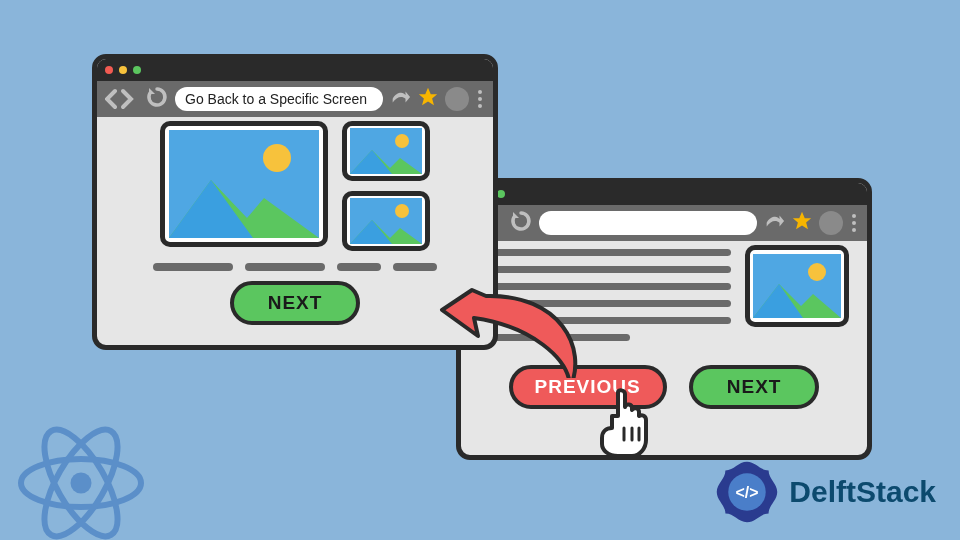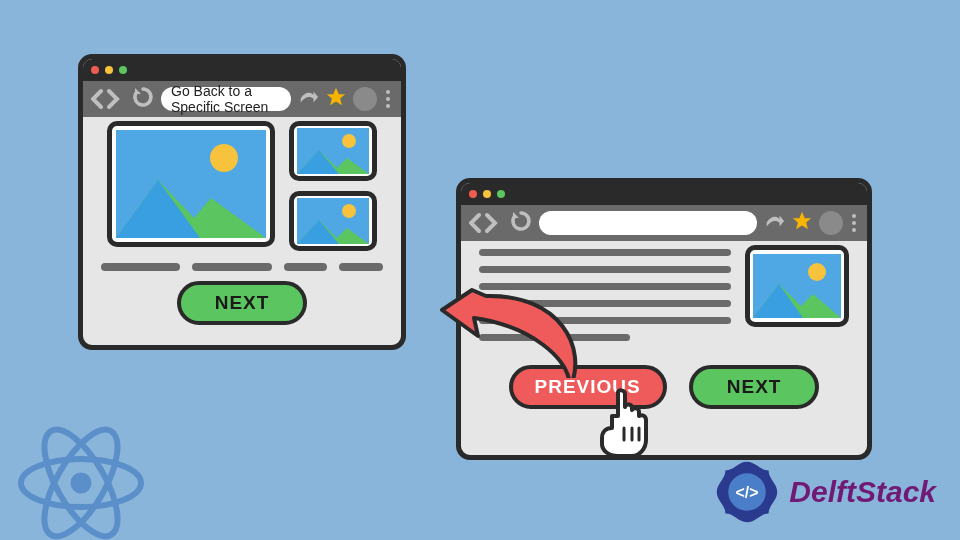--- a/index.html
+++ b/index.html
@@ -10,21 +10,21 @@
     position: relative;
     overflow: hidden;
   }
   .browser {
     position: absolute;
     background: #e6e6e6;
     border: 5px solid #2a2a2a;
     border-radius: 14px;
     overflow: hidden;
   }
-  .browser.left { left: 78px; top: 54px; width: 328px; height: 296px; z-index: 2; }
+  .browser.left { left: 92px; top: 54px; width: 406px; height: 296px; z-index: 2; }
   .browser.right { left: 456px; top: 178px; width: 416px; height: 282px; z-index: 1; }
   .titlebar {
     height: 22px; background: #2a2a2a;
     display: flex; align-items: center; padding: 0 8px; gap: 6px;
   }
   .dot { width: 8px; height: 8px; border-radius: 50%; }
   .dot.r { background: #f25b52; } .dot.y { background: #f7c23c; } .dot.g { background: #5bc65f; }
   .toolbar {
     height: 36px; background: #6a6a6a;
     display: flex; align-items: center; padding: 0 8px; gap: 6px;
@@ -64,21 +64,21 @@
   .right .text-img { display:flex; gap:14px; }
   .right .lines { flex:1; display:flex; flex-direction:column; gap:10px; padding-top:4px;}
   .right .lines .ln { height:7px; background:#6a6a6a; border-radius:4px; }
   .right .btn-row { display:flex; justify-content:center; gap:22px; margin-top:24px;}
   .arrow-back {
     position:absolute; left:420px; top:238px; z-index:3; width:170px; height:120px;
   }
   .cursor { position:absolute; left:592px; top:386px; z-index:5; width:60px; height:68px;}
   .react-logo { position:absolute; left:6px; bottom:-22px; z-index:0; }
   .delft { position:absolute; right:24px; bottom:12px; z-index:4; display:flex; align-items:center; gap:6px;}
-  .delft .txt { font-size:30px; font-weight:700; font-style:italic; color:#701a75; }
+  .delft .txt { font-size:30px; font-weight:700; color:#0c4a6e; }
 </style>
 </head>
 <body>
 
 <div class="browser left">
   <div class="titlebar">
     <span class="dot r"></span>
     <span class="dot y"></span>
     <span class="dot g"></span>
   </div>

